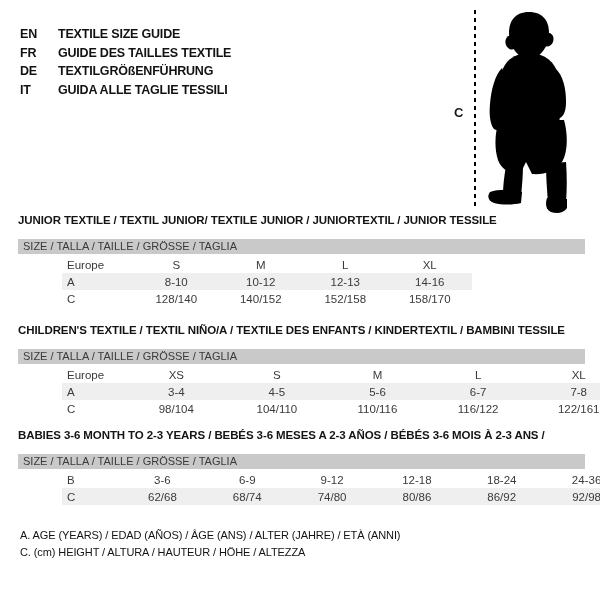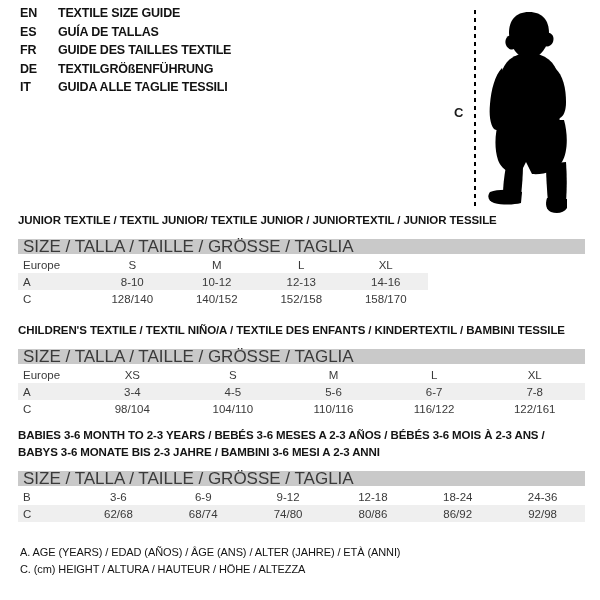--- a/index.html
+++ b/index.html
@@ -6,67 +6,63 @@
   body {
     width:600px; height:600px;
     background:#ffffff;
     font-family:"Liberation Sans", sans-serif;
     position:relative;
     overflow:hidden;
     color:#111;
   }
 
   
-  .lang-block { position:absolute; top:4px; left:20px; }
+  .lang-block { position:absolute; top:25px; left:20px; }
   .lang-row { display:flex; line-height:18.5px; font-weight:bold; font-size:12.5px; letter-spacing:-0.2px; color:#121212; }
   .lang-code { width:38px; flex:0 0 38px; }
 
   
   .figure { position:absolute; top:8px; left:450px; width:148px; height:210px; }
   .dash-line {
     position:absolute; left:24px; top:2px; width:2px; height:200px;
     background:repeating-linear-gradient(to bottom, #000 0 4px, transparent 4px 8px);
   }
   .c-label { position:absolute; left:4px; top:97px; font-size:13px; font-weight:600; color:#1a1a1a; }
   .baby-svg { position:absolute; left:36px; top:0; }
 
   
   .content { position:absolute; top:213px; left:18px; width:567px; }
   .tbl-title { margin:0; font-size:11.5px; font-weight:bold; color:#141414; letter-spacing:-0.1px; line-height:14px; }
   .tbl-title + .tbl-title { margin-top:3px; }
   .size-bar {
     margin-top:12px; margin-bottom:2px;
     height:15px; line-height:15px;
     background:#c9c9c9; color:#3a3a3a;
-    font-size:17px; padding-left:5px;
+    font-size:11px; padding-left:5px;
   }
-  table { border-collapse:collapse; table-layout:fixed; font-size:11.5px; color:#3a3a3a; }
+  table { border-collapse:collapse; table-layout:fixed; font-size:11.5px; color:#3a3a3a;margin-left:44px; }
   td { height:17px; text-align:center; padding:0; overflow:hidden; white-space:nowrap; }
   td.lbl { text-align:left; padding-left:5px; }
   tr:nth-child(even) { background:#efefef; }
   .t1 table { width:410px; }
   .t2 table, .t3 table { width:567px; }
   .sec-2 { margin-top:16px; }
   .sec-3 { margin-top:11px; }
 
   
   .footnotes { margin-top:22px; }
   .footnote { font-size:11px; font-weight:normal; line-height:17px; color:#131313; letter-spacing:-0.1px; padding-left:2px; }
 </style>
 </head>
 <body>
 
 <div class="lang-block">
   <div class="lang-row">
     <span class="lang-code">EN</span>
     <span>TEXTILE SIZE GUIDE</span>
-  </div>
-  <div class="lang-row">
-    <span class="lang-code">ES</span>
-    <span>GUÍA DE TALLAS</span>
   </div>
   <div class="lang-row">
     <span class="lang-code">FR</span>
     <span>GUIDE DES TAILLES TEXTILE</span>
   </div>
   <div class="lang-row">
     <span class="lang-code">DE</span>
     <span>TEXTILGRÖßENFÜHRUNG</span>
   </div>
   <div class="lang-row">
@@ -178,21 +174,20 @@
         <td>110/116</td>
         <td>116/122</td>
         <td>122/161</td>
       </tr>
     </tbody>
       </table>
   </section>
 
   <section class="t3 sec-3">
     <h2 class="tbl-title">BABIES 3-6 MONTH TO 2-3 YEARS / BEBÉS 3-6 MESES A 2-3 AÑOS / BÉBÉS 3-6 MOIS À 2-3 ANS /</h2>
-    <h2 class="tbl-title">BABYS 3-6 MONATE BIS 2-3 JAHRE / BAMBINI 3-6 MESI A 2-3 ANNI</h2>
     <div class="size-bar">SIZE / TALLA / TAILLE / GRÖSSE / TAGLIA</div>
     <table>
       <colgroup>
           <col style="width:58px">
           <col>
           <col>
           <col>
           <col>
           <col>
           <col>

